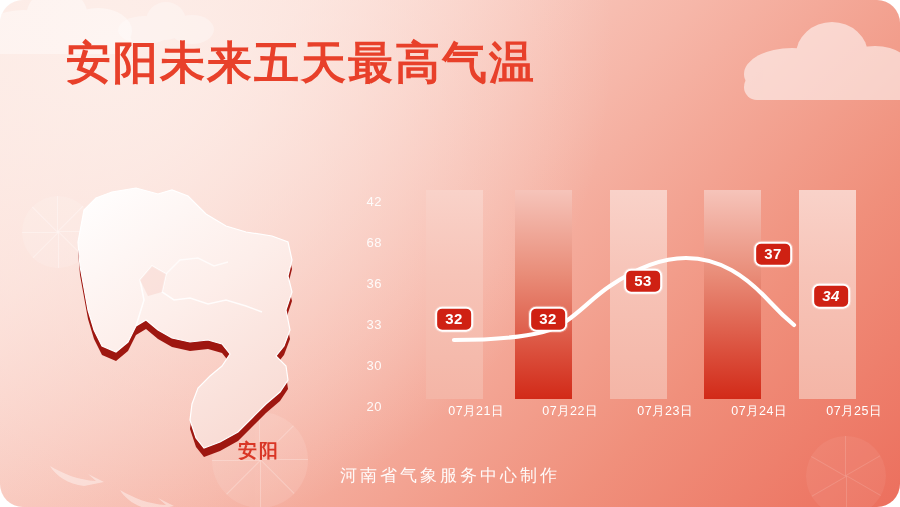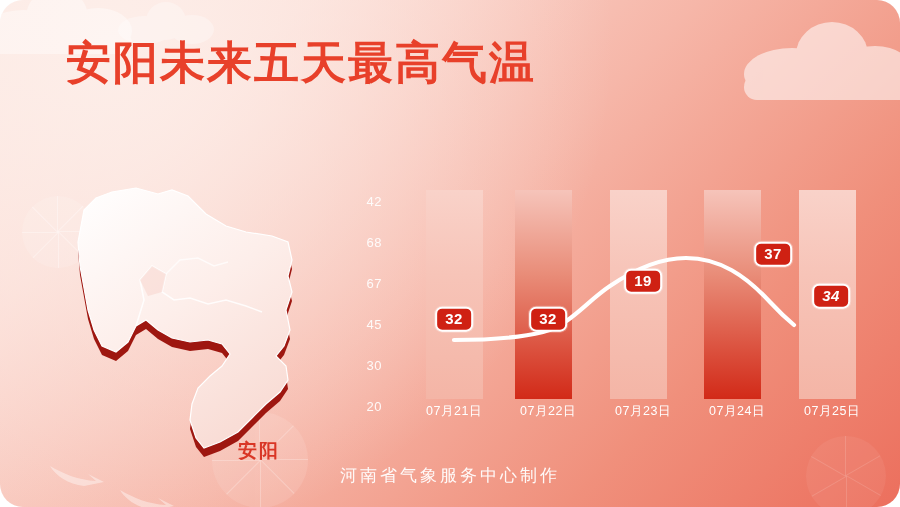--- a/index.html
+++ b/index.html
@@ -59,21 +59,21 @@
   .ytick{
     position:absolute;right:0;width:30px;text-align:right;
     font-size:13px;color:#ffffff;opacity:.92;transform:translateY(-50%);
     letter-spacing:.5px;
   }
   .plot{position:absolute;left:38px;top:0;right:0;bottom:0;}
   .bar{position:absolute;bottom:21px;width:57px;}
   .bar.pale{background:linear-gradient(180deg,#f9d2c9 0%,#f7c4b8 40%,#f4b5a6 100%);}
   .bar.dark{background:linear-gradient(180deg,#f6c4ba 0%,#e98d79 40%,#d22a18 100%);}
   .xlab{
-    position:absolute;bottom:0;width:100px;text-align:center;
+    position:absolute;bottom:0;width:100px;text-align:right;
     font-size:12.5px;color:#ffffff;letter-spacing:.5px;white-space:nowrap;
   }
   svg.line-layer{position:absolute;left:0;top:0;width:100%;height:100%;overflow:visible;}
   .badge{
     position:absolute;transform:translate(-50%,-50%);
     background:#cf2113;color:#fff;border:2px solid #ffffff;
     border-radius:7px;font-size:15px;font-weight:700;
     padding:2px 8px 3px;line-height:1.05;letter-spacing:.5px;
     box-shadow:0 0 0 1px rgba(255,255,255,.25);
   }
@@ -182,22 +182,22 @@
       <path fill="#f7d2c9" opacity=".5" d="M100 100 L112 86 L126 94 L122 112 L108 116 Z"></path>
     </svg>
     <div class="map-label">安阳</div>
   </div>
 
   <div class="chart">
 
     <div class="yaxis">
       <div class="ytick" style="top:226px">20</div>
       <div class="ytick" style="top:185px">30</div>
-      <div class="ytick" style="top:144px">45</div>
-      <div class="ytick" style="top:103px">67</div>
+      <div class="ytick" style="top:144px">33</div>
+      <div class="ytick" style="top:103px">36</div>
       <div class="ytick" style="top:62px">68</div>
       <div class="ytick" style="top:21px">42</div>
     </div>
 
     <div class="plot">
 
       <div class="bar pale" style="left:36px;height:209px;"></div>
       <div class="bar dark" style="left:125px;height:209px;"></div>
       <div class="bar pale" style="left:220px;height:209px;"></div>
       <div class="bar dark" style="left:314px;height:209px;"></div>
@@ -206,21 +206,21 @@
       <svg class="line-layer" viewBox="0 0 462 240" preserveAspectRatio="none">
         <path d="M64 160 C 95 160, 125 159, 153 152
                  C 180 145, 196 122, 220 106
                  C 248 87, 272 78, 296 78
                  C 330 78, 356 96, 380 122
                  C 392 135, 398 140, 404 145" fill="none" stroke="#ffffff" stroke-width="4.2" stroke-linecap="round" stroke-linejoin="round"></path>
       </svg>
 
       <div class="badge" style="left:64px;top:139px;">32</div>
       <div class="badge" style="left:158px;top:139px;">32</div>
-      <div class="badge" style="left:253px;top:101px;">19</div>
+      <div class="badge" style="left:253px;top:101px;">53</div>
       <div class="badge" style="left:347px;top:74px;margin-left:36px;">37</div>
       <div class="badge" style="left:441px;top:116px;font-style:italic;">34</div>
 
       <div class="xlab" style="left:14px">07月21日</div>
       <div class="xlab" style="left:108px">07月22日</div>
       <div class="xlab" style="left:203px">07月23日</div>
       <div class="xlab" style="left:297px">07月24日</div>
       <div class="xlab" style="left:392px">07月25日</div>
     </div>
   </div>

